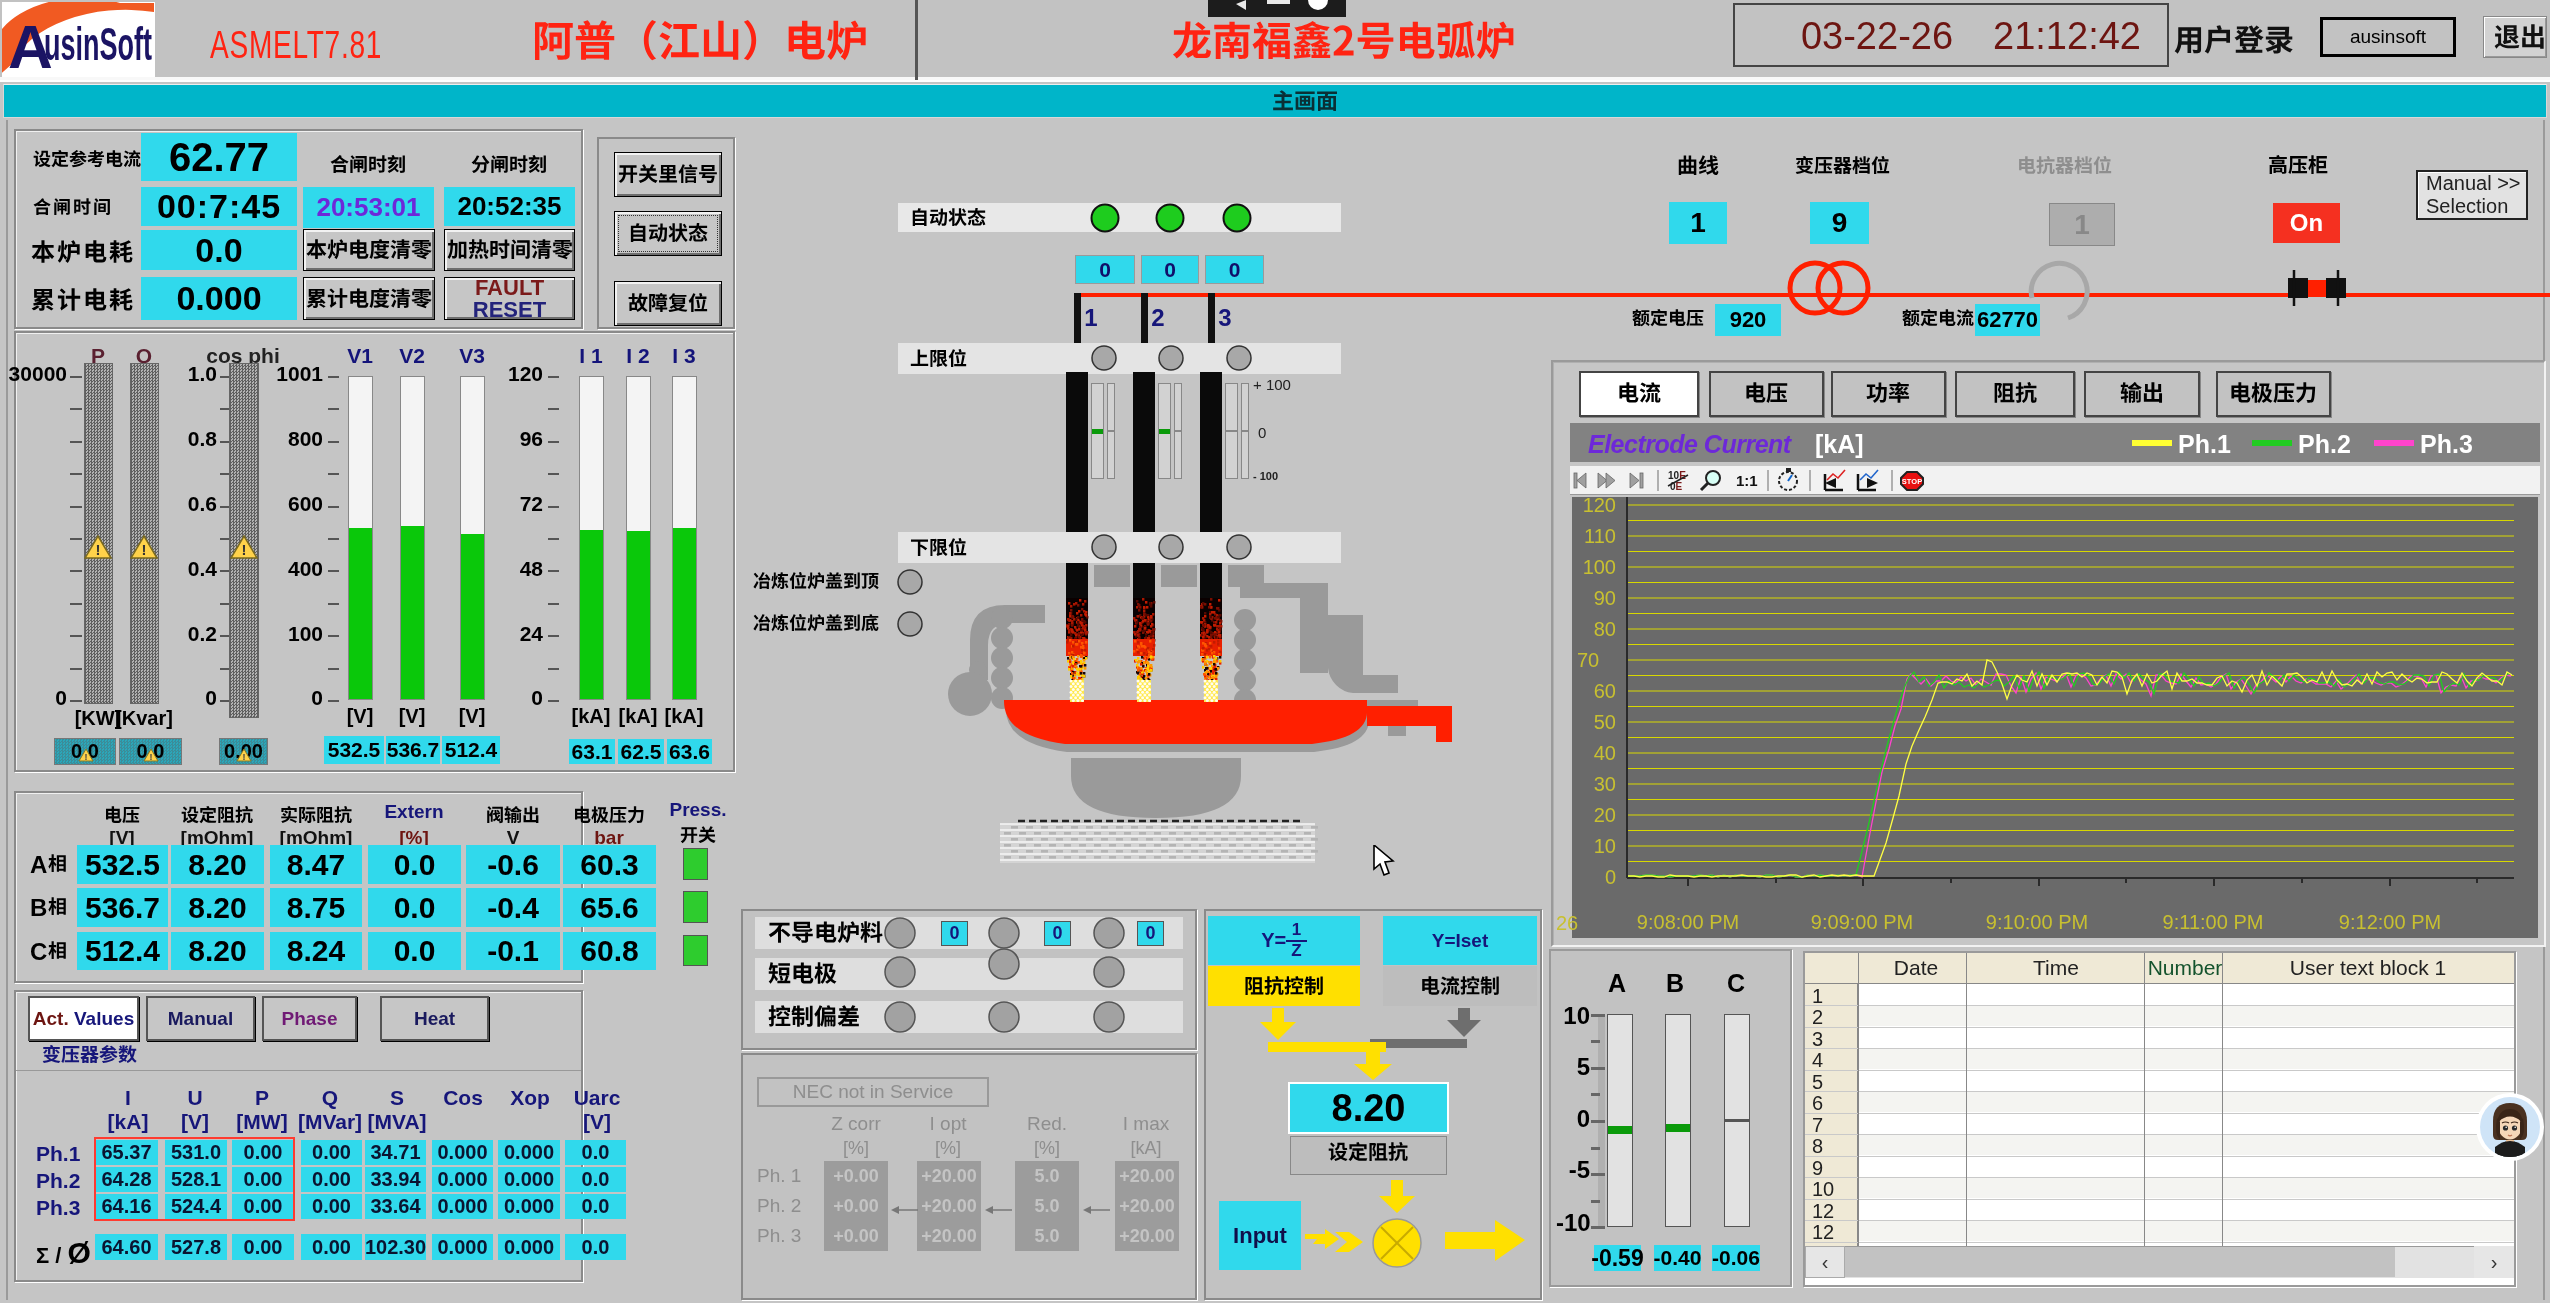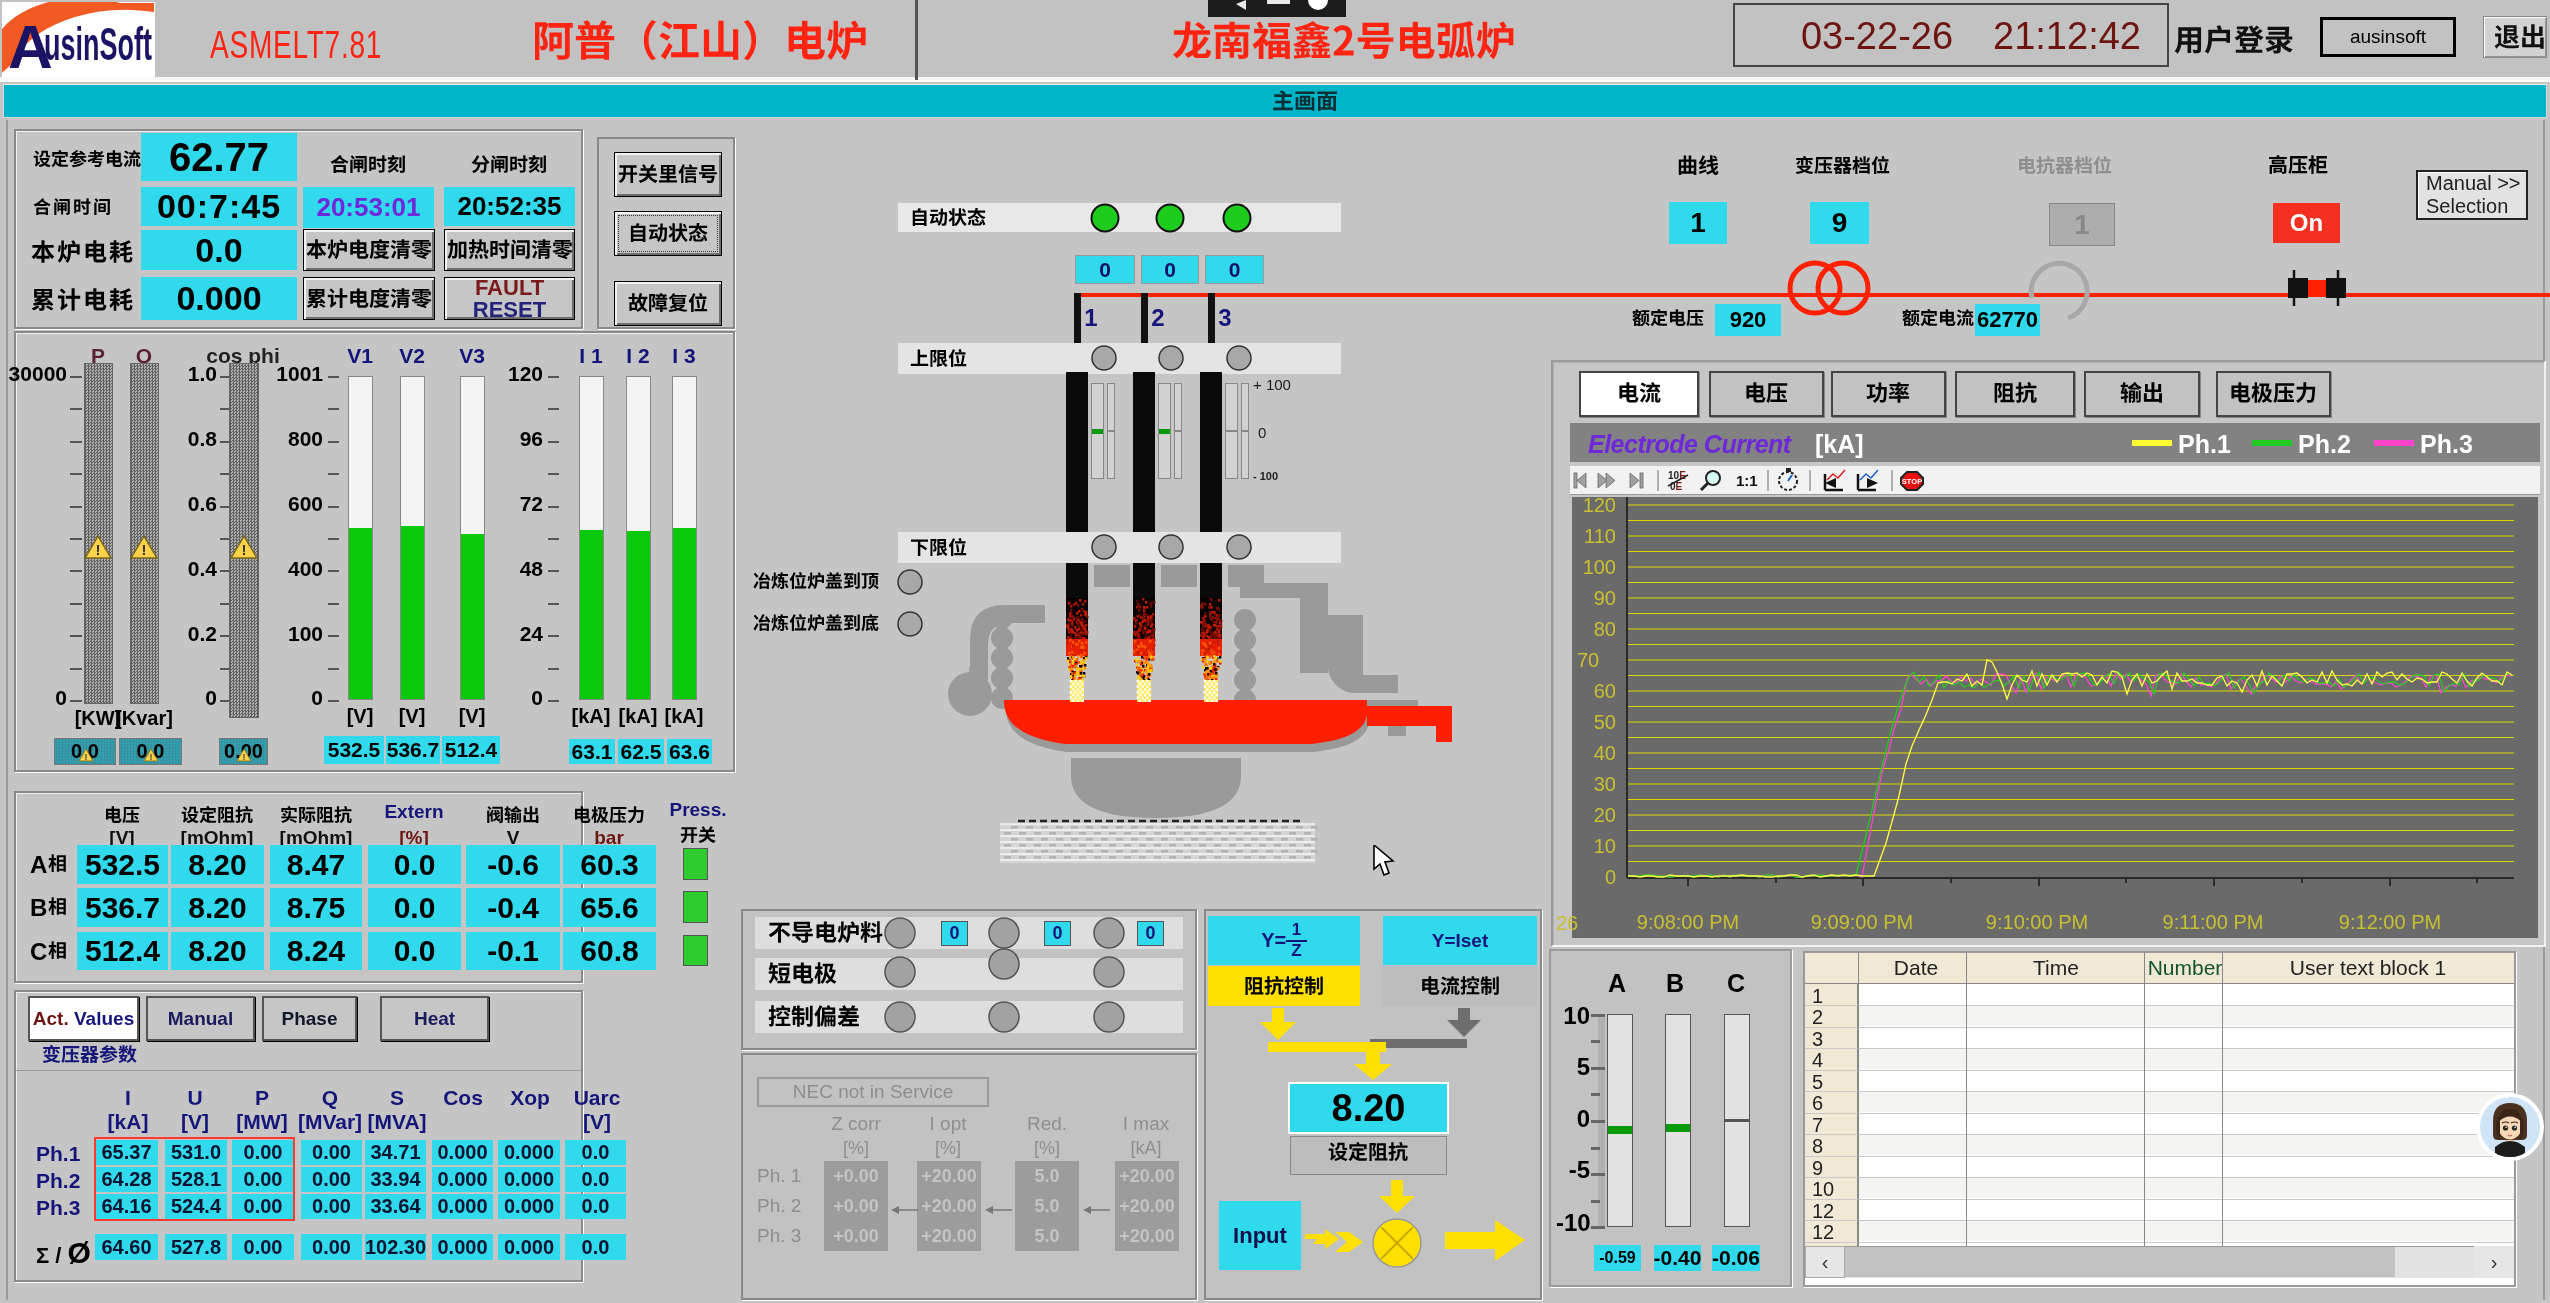--- a/index.html
+++ b/index.html
@@ -494,21 +494,21 @@
     <div class="cell" style="left:77px;top:932px;width:91px;height:38px;font-size:30px;color:#000;">512.4</div>
     <div class="cell" style="left:171px;top:932px;width:93px;height:38px;font-size:30px;color:#000;">8.20</div>
     <div class="cell" style="left:270px;top:932px;width:92px;height:38px;font-size:30px;color:#000;">8.24</div>
     <div class="cell" style="left:368px;top:932px;width:93px;height:38px;font-size:30px;color:#000;">0.0</div>
     <div class="cell" style="left:466px;top:932px;width:94px;height:38px;font-size:30px;color:#000;">-0.1</div>
     <div class="cell" style="left:563px;top:932px;width:93px;height:38px;font-size:30px;color:#000;">60.8</div>
     <div class="abs" style="left:683px;top:935px;width:25px;height:31px;background:#2ecc2e;border:1px solid #555;"></div>
     <div class="abs" style="left:14px;top:990px;width:569px;height:292px;border:2px solid #8a8a8a;box-shadow:1px 1px 0 #fff, inset 1px 1px 0 #f0f0f0;"></div>
     <div class="abs" style="left:28px;top:996px;width:111px;height:45px;background:#fff;border:2px solid #555;box-shadow:1px 1px 0 #000;display:flex;align-items:center;justify-content:center;font-size:19px;font-weight:bold;color:#16167a;white-space:nowrap;"><span style="color:#6d1511">Act.</span>&nbsp;Values</div>
     <div class="abs" style="left:146px;top:996px;width:109px;height:45px;background:#c6c6c6;border:2px solid #555;box-shadow:1px 1px 0 #000;display:flex;align-items:center;justify-content:center;font-size:19px;font-weight:bold;color:#1a1a5e;white-space:nowrap;">Manual</div>
-    <div class="abs" style="left:262px;top:996px;width:95px;height:45px;background:#c6c6c6;border:2px solid #555;box-shadow:1px 1px 0 #000;display:flex;align-items:center;justify-content:center;font-size:19px;font-weight:bold;color:#0f172a;white-space:nowrap;">Phase</div>
+    <div class="abs" style="left:262px;top:996px;width:95px;height:45px;background:#c6c6c6;border:2px solid #555;box-shadow:1px 1px 0 #000;display:flex;align-items:center;justify-content:center;font-size:19px;font-weight:bold;color:#701a75;white-space:nowrap;">Phase</div>
     <div class="abs" style="left:380px;top:996px;width:109px;height:45px;background:#c6c6c6;border:2px solid #555;box-shadow:1px 1px 0 #000;display:flex;align-items:center;justify-content:center;font-size:19px;font-weight:bold;color:#1a1a5e;white-space:nowrap;">Heat</div>
     <div class="abs" style="left:42px;top:1045px;"><svg width="95" height="20" viewBox="0 0 95 20" style="overflow:visible">
         <g fill="#16167a">
           <use href="#g53D8" transform="translate(0.0,16.3) scale(0.0190,-0.0190)"></use>
           <use href="#g538B" transform="translate(19.0,16.3) scale(0.0190,-0.0190)"></use>
           <use href="#g5668" transform="translate(38.0,16.3) scale(0.0190,-0.0190)"></use>
           <use href="#g53C2" transform="translate(57.0,16.3) scale(0.0190,-0.0190)"></use>
           <use href="#g6570" transform="translate(76.0,16.3) scale(0.0190,-0.0190)"></use>
         </g>
       </svg></div>
@@ -2143,21 +2143,21 @@
     <div class="abs" style="left:1591px;top:1147px;width:9px;height:3px;background:#666;"></div>
     <div class="abs" style="left:1591px;top:1173px;width:14px;height:3px;background:#666;"></div>
     <div class="abs" style="left:1591px;top:1200px;width:9px;height:3px;background:#666;"></div>
     <div class="abs" style="left:1591px;top:1226px;width:14px;height:3px;background:#666;"></div>
     <div class="abs" style="left:1607px;top:1014px;width:26px;height:213px;background:#e2e2e2;border:1px solid #555;"></div>
     <div class="abs" style="left:1608px;top:1126px;width:24px;height:8px;background:#0a9a0a;"></div>
     <div class="abs" style="left:1665px;top:1014px;width:26px;height:213px;background:#e2e2e2;border:1px solid #555;"></div>
     <div class="abs" style="left:1666px;top:1124px;width:24px;height:8px;background:#0a9a0a;"></div>
     <div class="abs" style="left:1724px;top:1014px;width:26px;height:213px;background:#e2e2e2;border:1px solid #555;"></div>
     <div class="abs" style="left:1725px;top:1119px;width:24px;height:3px;background:#555;"></div>
-    <div class="cell" style="left:1594px;top:1245px;width:47px;height:26px;font-size:16px;color:#000;">-0.59</div>
+    <div class="cell" style="left:1594px;top:1245px;width:47px;height:26px;font-size:23px;color:#000;">-0.59</div>
     <div class="cell" style="left:1654px;top:1245px;width:47px;height:26px;font-size:21px;color:#000;">-0.40</div>
     <div class="cell" style="left:1712px;top:1245px;width:48px;height:26px;font-size:21px;color:#000;">-0.06</div>
     <div class="abs" style="left:1803px;top:951px;width:713px;height:336px;border:2px solid #9a9a9a;box-shadow:1px 1px 0 #fff;background:#fff;"></div>
     <div class="abs" style="left:1805px;top:953px;width:709px;height:31px;background:#efe9d6;border-bottom:1px solid #888;"></div>
     <div class="abs" style="left:1916px;top:968px;transform:translate(-50%,-50%);font-size:21px;color:#222;font-weight:normal;white-space:nowrap;">Date</div>
     <div class="abs" style="left:2056px;top:968px;transform:translate(-50%,-50%);font-size:21px;color:#222;font-weight:normal;white-space:nowrap;">Time</div>
     <div class="abs" style="left:2185px;top:968px;transform:translate(-50%,-50%);font-size:21px;color:#14532d;font-weight:normal;white-space:nowrap;">Number</div>
     <div class="abs" style="left:2368px;top:968px;transform:translate(-50%,-50%);font-size:21px;color:#222;font-weight:normal;white-space:nowrap;">User text block 1</div>
     <div class="abs" style="left:1805px;top:984px;width:53px;height:262px;background:#efe9d6;border-right:1px solid #888;"></div>
     <div class="abs" style="left:1812px;top:985px;font-size:20px;color:#222;font-weight:normal;white-space:nowrap;">1</div>

